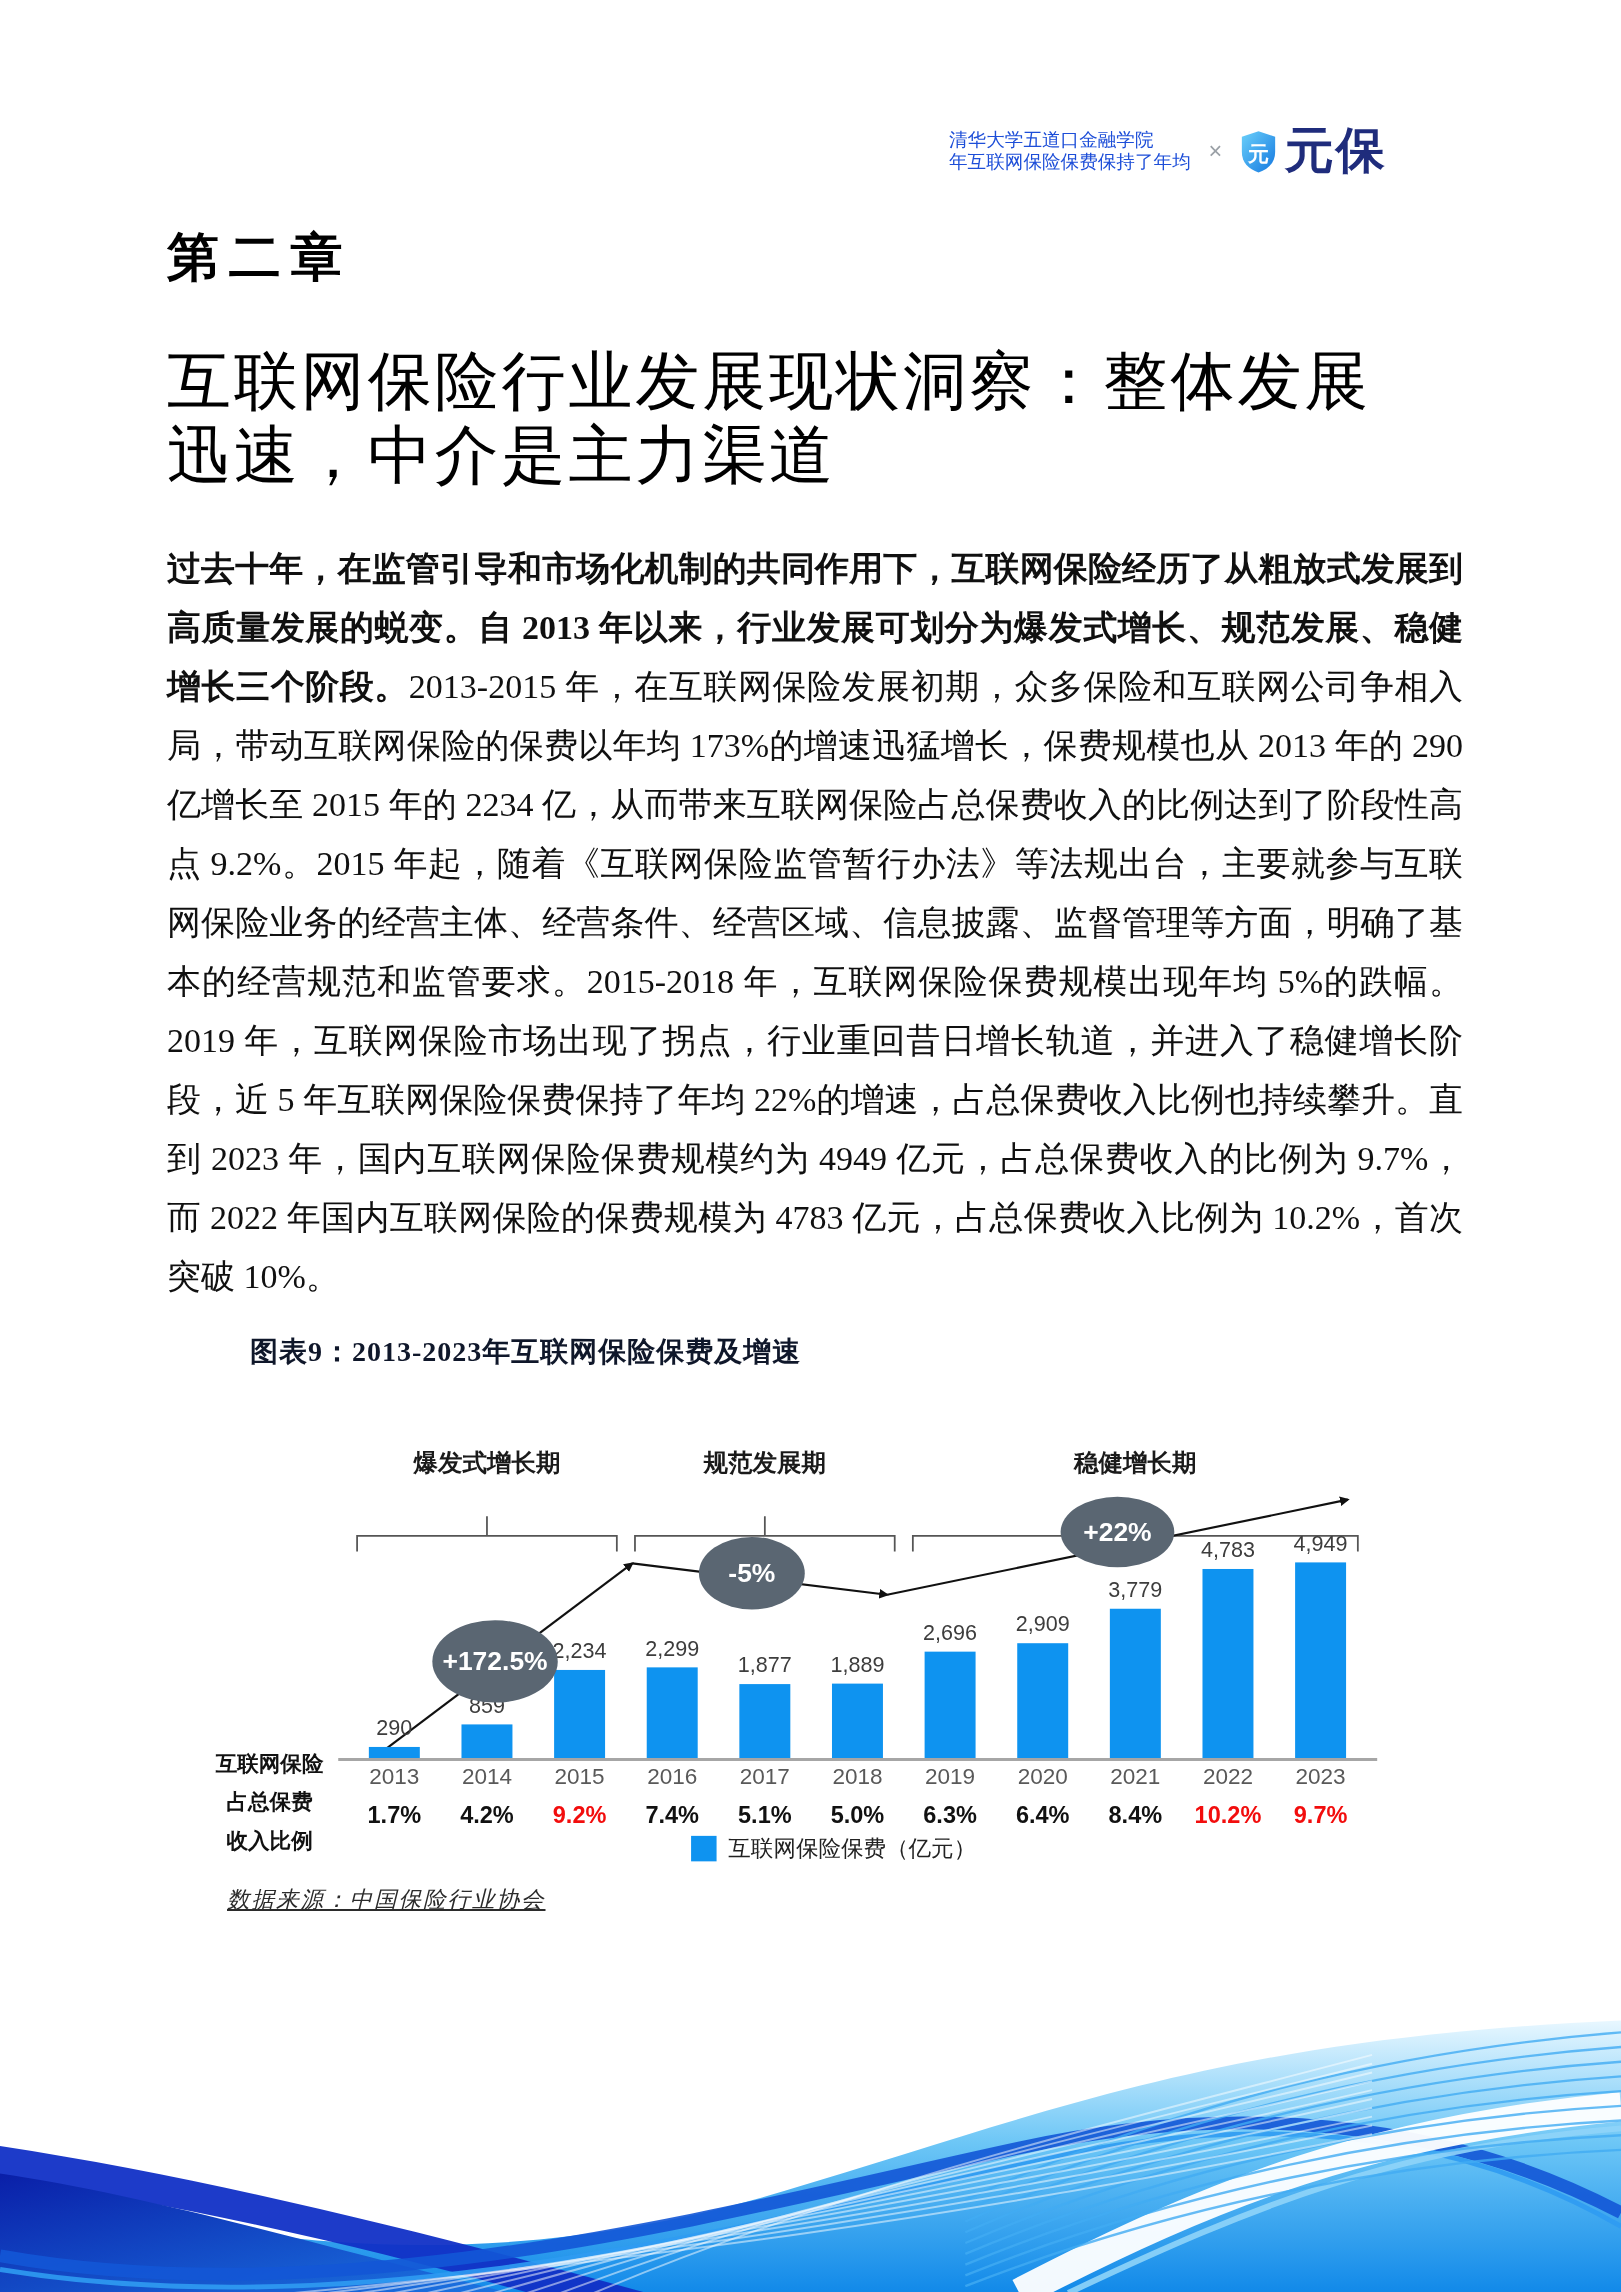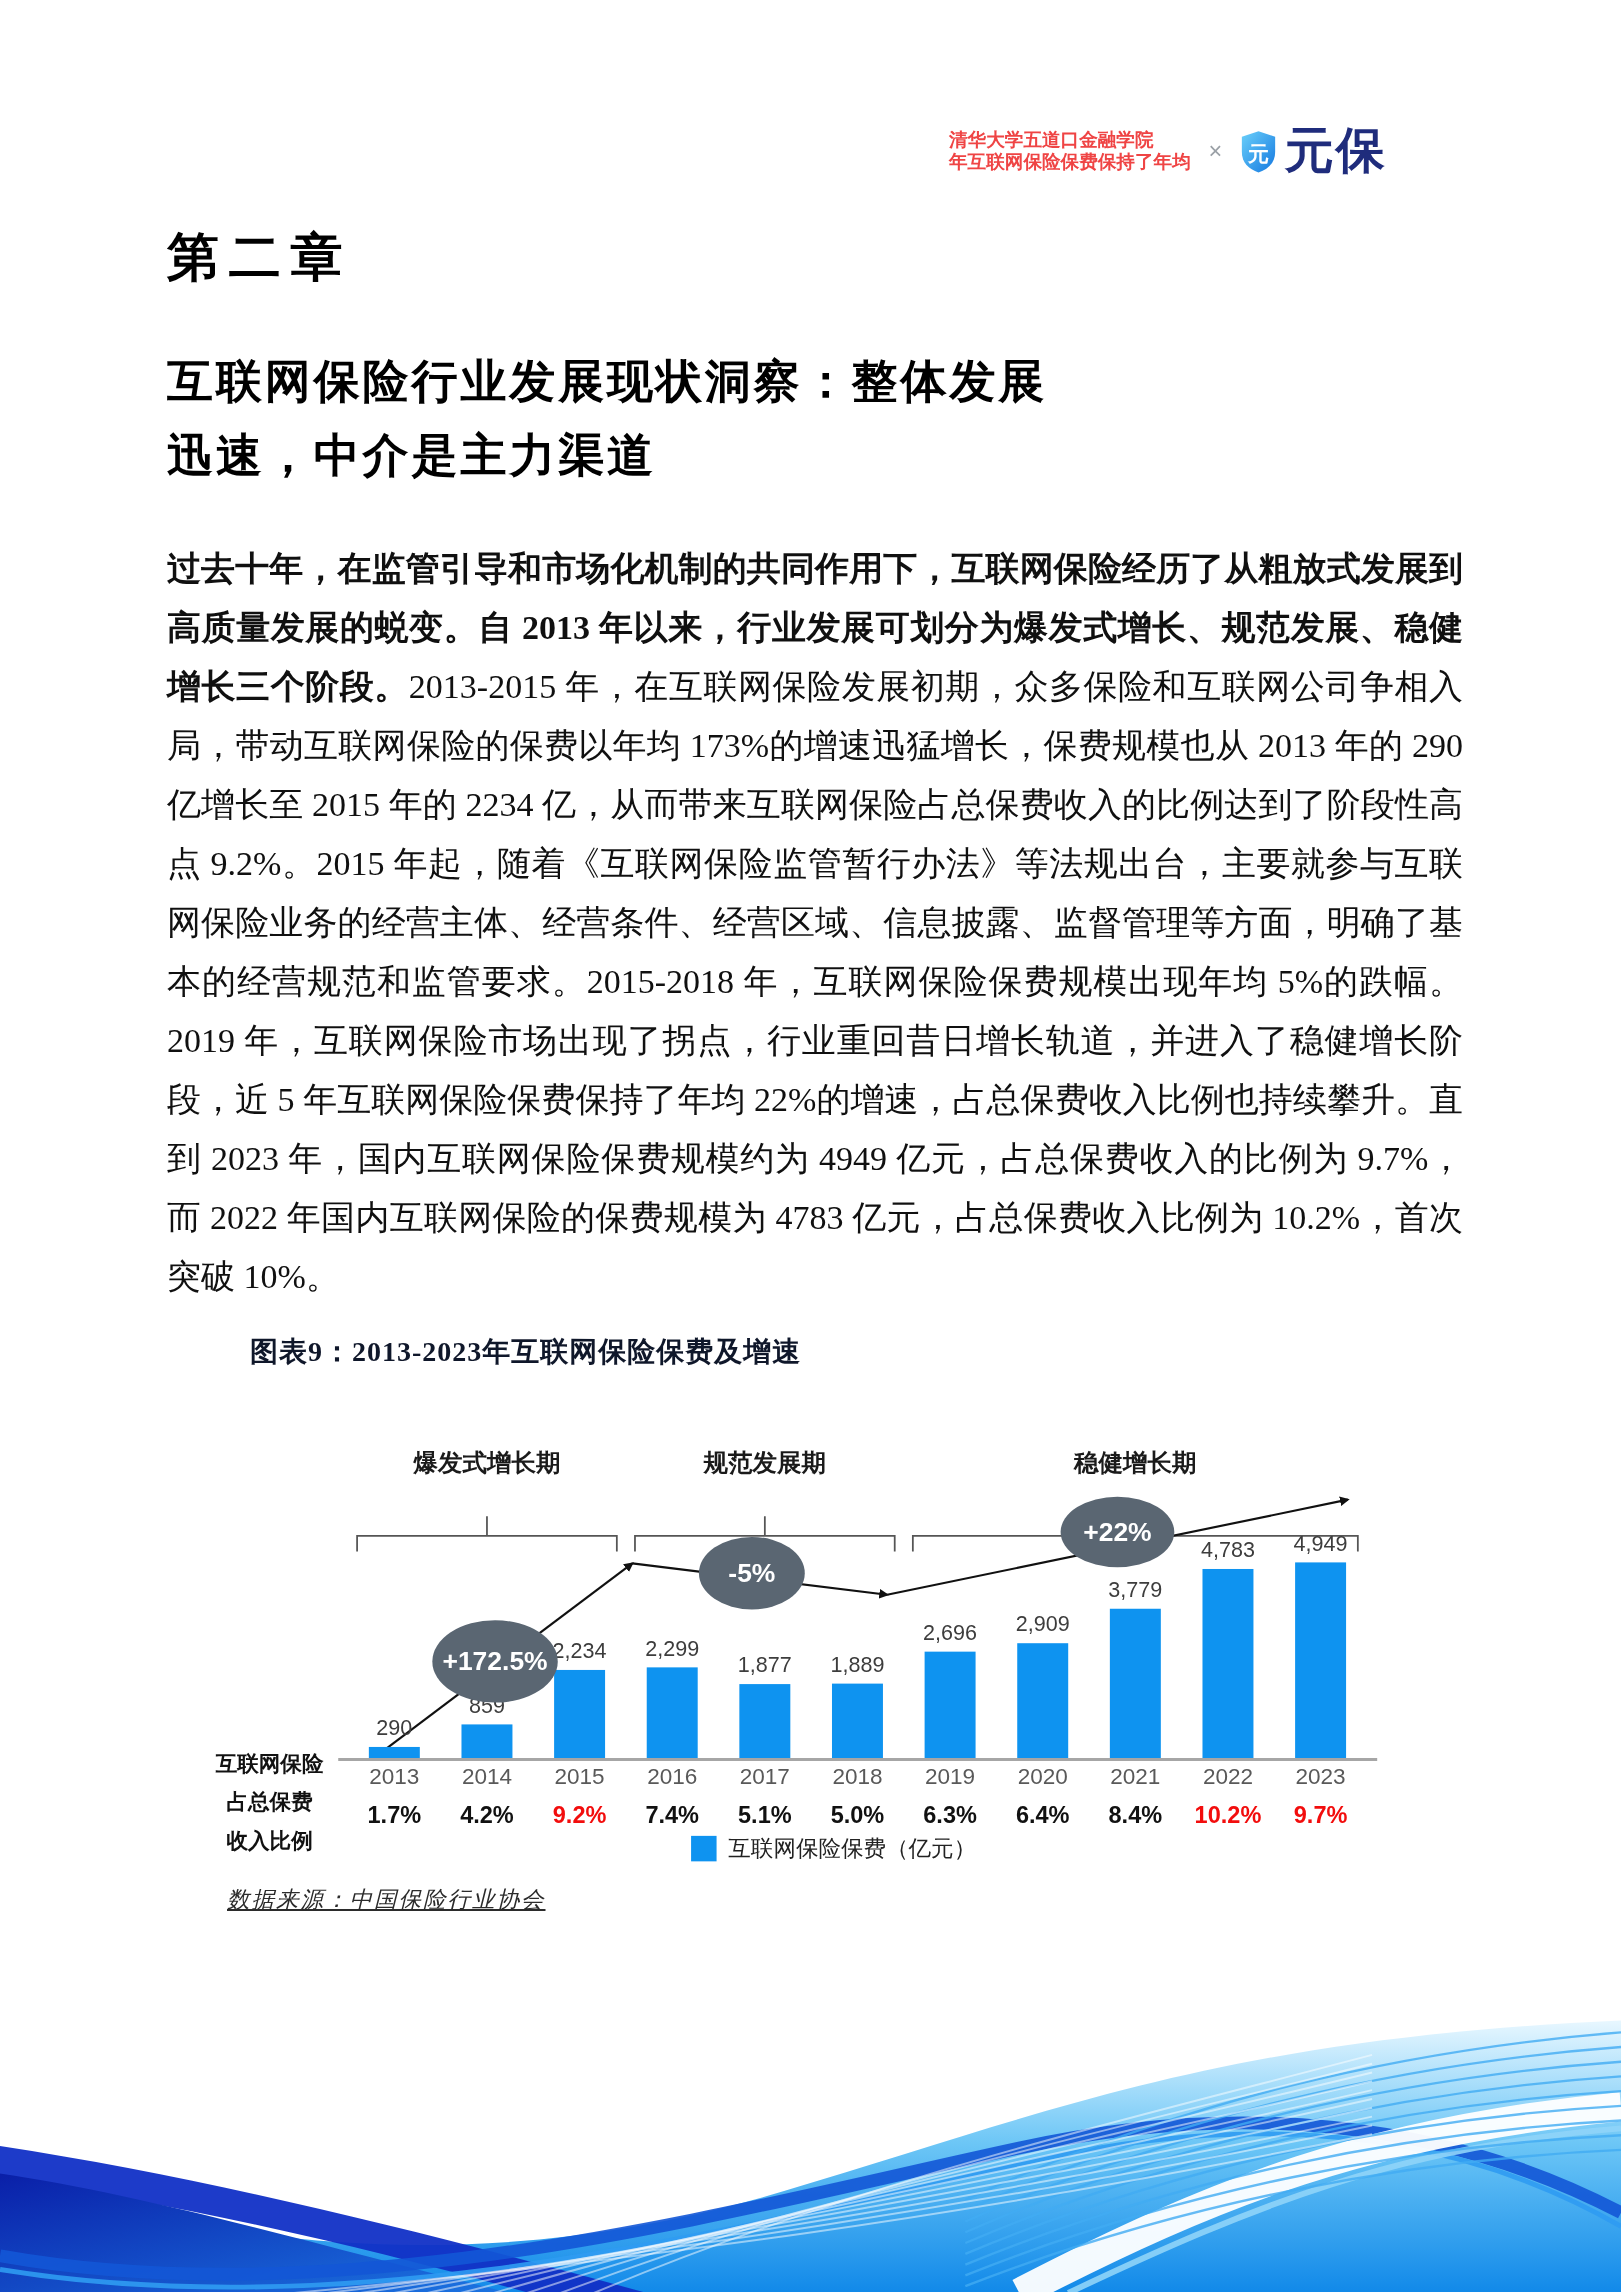--- a/index.html
+++ b/index.html
@@ -8,37 +8,37 @@
     width:1621px; height:2293px; position:relative; overflow:hidden;
     font-family:"Liberation Serif", serif; color:#111;
   }
 
   header {
     position:absolute; left:949px; top:118px;
     display:flex; align-items:center; gap:11.8px;
   }
   .org {
     font-family:"Liberation Sans", sans-serif;
-    font-size:18.6px; line-height:21.6px; font-weight:700;
-    color:#ef4444; text-align:left; white-space:nowrap;
+    font-size:18.6px; line-height:21.6px; font-weight:400;
+    color:#1d4ed8; text-align:left; white-space:nowrap;
   }
   .sep { color:#9aa0a6; font-size:23.5px; font-family:"Liberation Sans",sans-serif; margin:0 5.9px; }
   .logo { display:flex; align-items:center; gap:7.8px; }
   .logoText {
     font-family:"Liberation Sans", sans-serif;
     font-size:49px; font-weight:700; color:#1F2C7C; letter-spacing:2px;
   }
 
   .chapter {
     position:absolute; left:167px; top:223px;
     font-size:52px; font-weight:700; letter-spacing:9.8px; color:#000;
   }
   .title {
     position:absolute; left:167px; top:345px; width:1323px;
-    font-size:46px; font-weight:700; line-height:74px; letter-spacing:2.9px;
+    font-size:64px; font-weight:400; line-height:74px; letter-spacing:2.9px;
     white-space:pre-line; color:#000;
   }
   .bodyText {
     position:absolute; left:167px; top:539px; width:1296px;
     font-size:34px; line-height:59px; text-align:justify; color:#101010;
   }
   .bodyText .b { font-weight:700; }
 
   .figTitle {
     position:absolute; left:250px; top:1333px;

